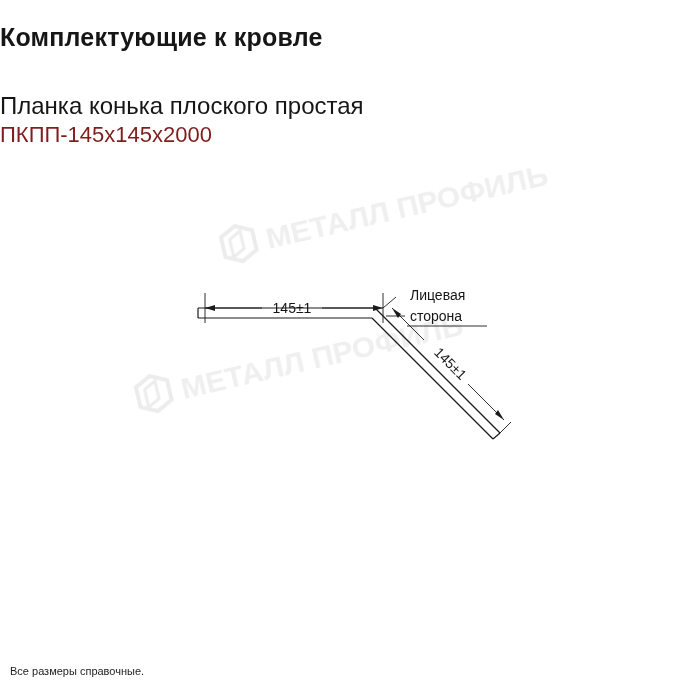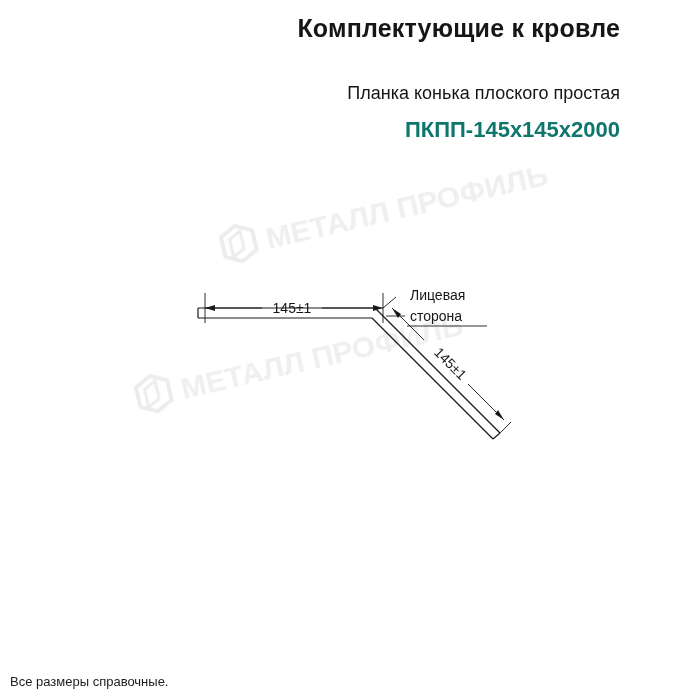--- a/index.html
+++ b/index.html
@@ -15,44 +15,44 @@
     position: relative;
     overflow: hidden;
   }
   .page {
     position: relative;
     width: 700px;
     height: 700px;
   }
   .title-block {
     position: absolute;
-    top: 13px;
+    top: 22px;
     left: 0;
     width: 620px;
-    text-align: right;
+    text-align: left;
   }
   .main-title {
     font-size: 25px;
     font-weight: bold;
     letter-spacing: 0.2px;
     line-height: 1.2;
     color: #161616;
   }
   .subtitle {
     margin-top: 38px;
-    font-size: 18px;
+    font-size: 24px;
     font-weight: normal;
     line-height: 1.35;
     color: #161616;
   }
   .code {
-    margin-top: 12px;
+    margin-top: 0;
     font-size: 22px;
-    font-weight: bold;
-    color: #0f766e;
+    font-weight: normal;
+    color: #7f1d1d;
   }
 
   .drawing {
     position: absolute;
     top: 190px;
     left: 0;
     width: 700px;
     height: 300px;
   }
   .watermark-layer {
@@ -60,23 +60,23 @@
     top: 0;
     left: 0;
     width: 700px;
     height: 700px;
     pointer-events: none;
   }
 
   .footer {
     position: absolute;
     left: 10px;
-    bottom: 8px;
+    bottom: 20px;
     width: 680px;
-    font-size: 13px;
+    font-size: 11px;
     line-height: 1.55;
     color: #1d1d1d;
   }
   .footer div {
     white-space: nowrap;
   }
 </style>
 </head>
 <body>
 

